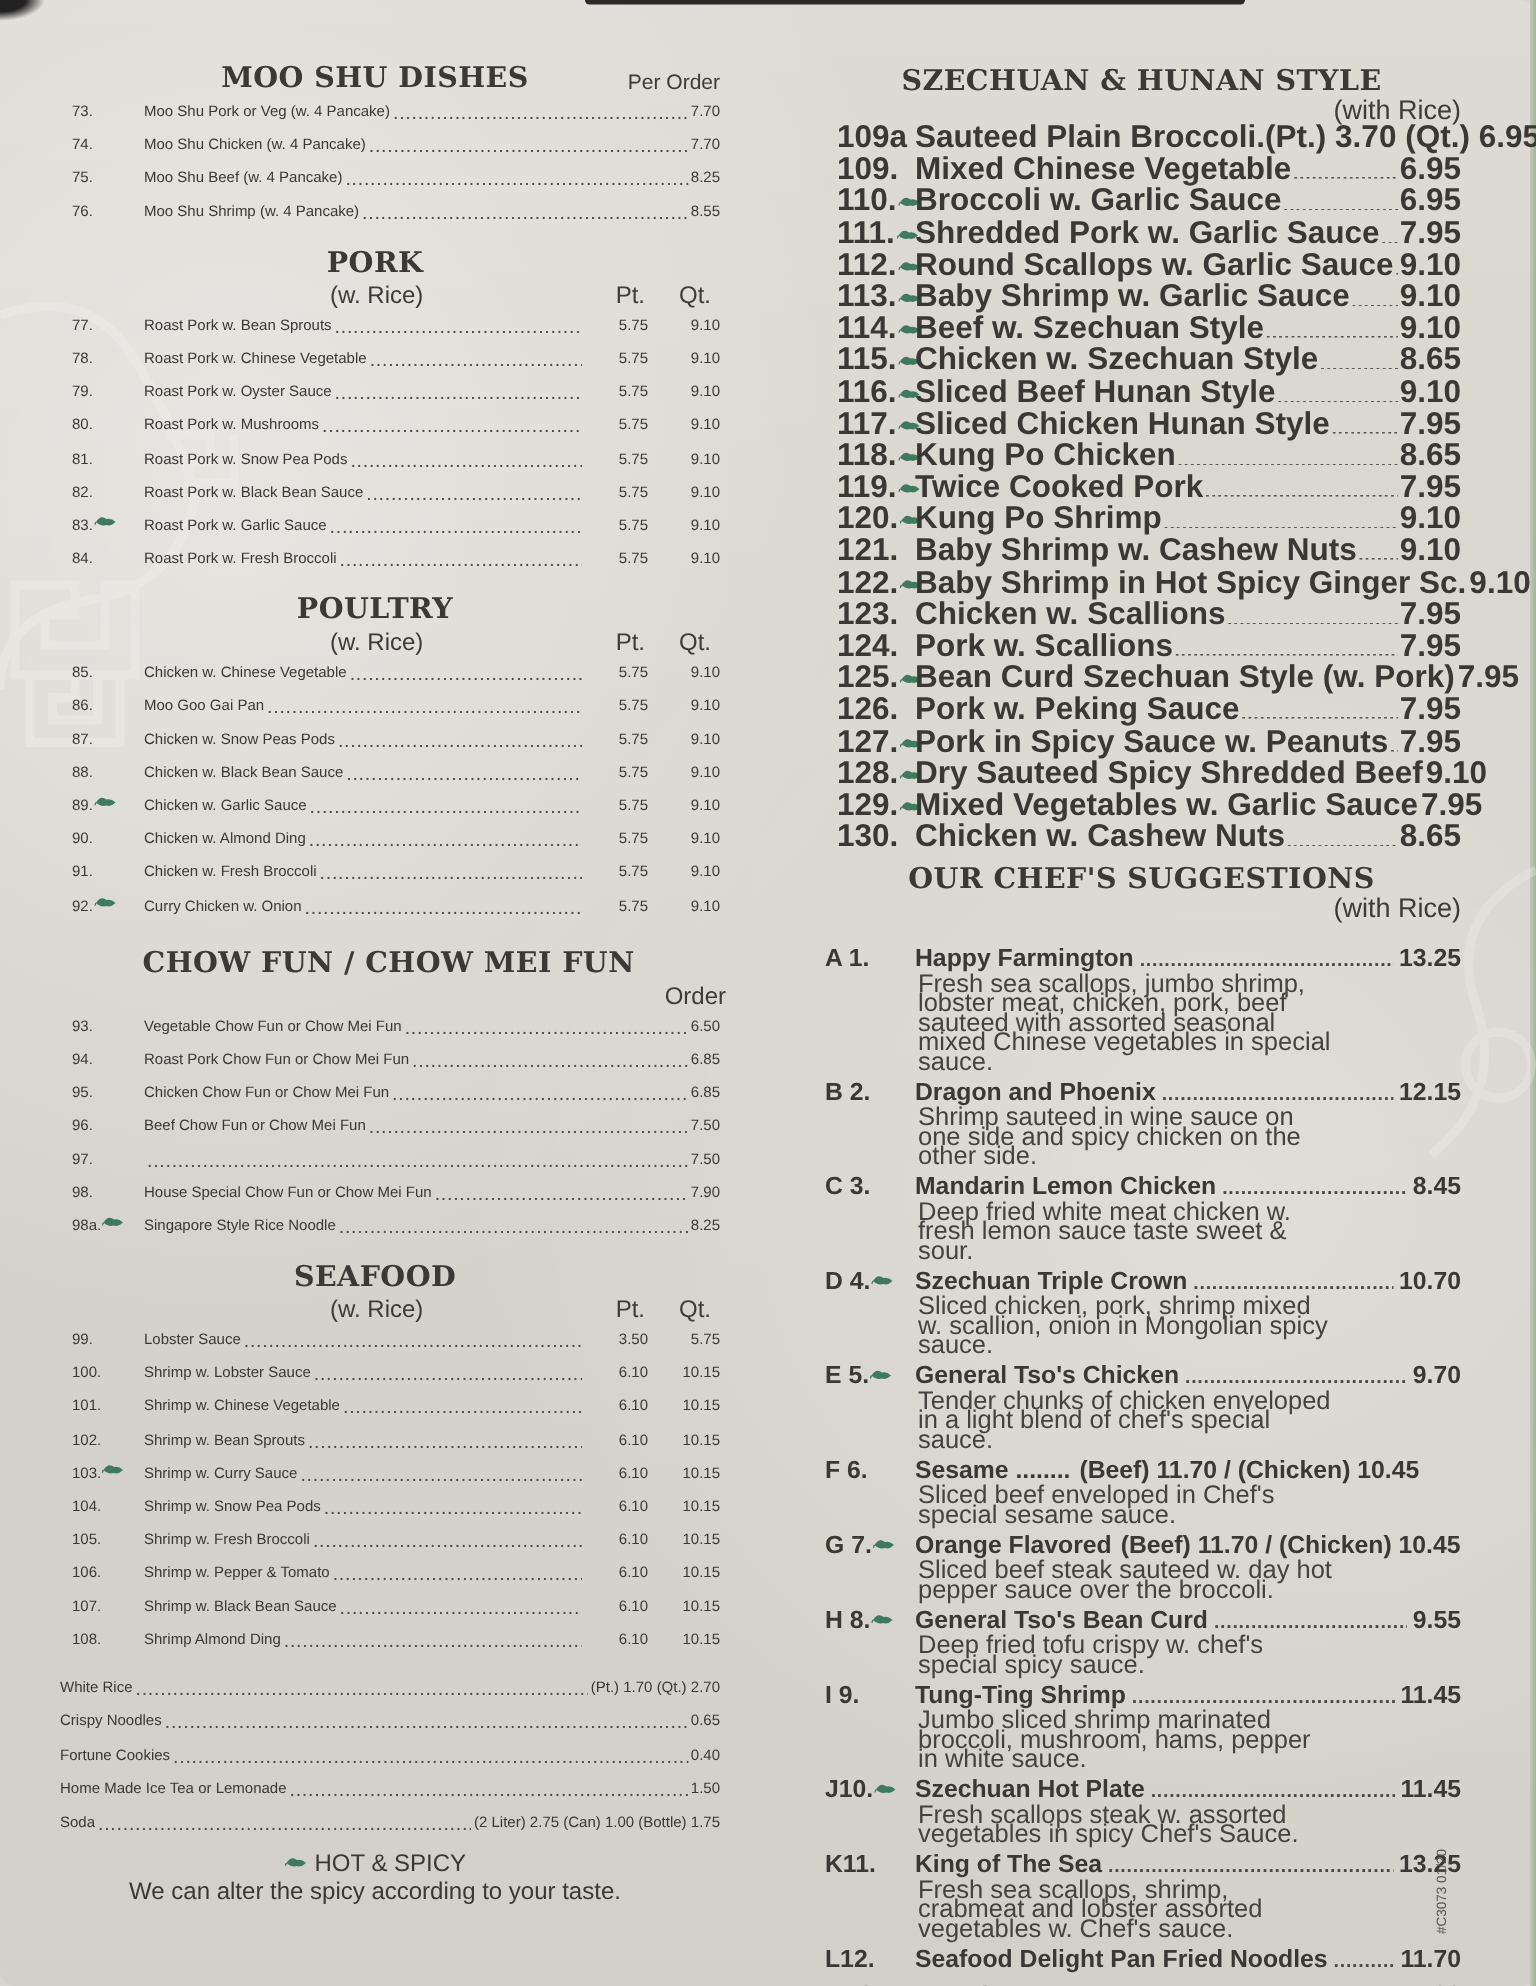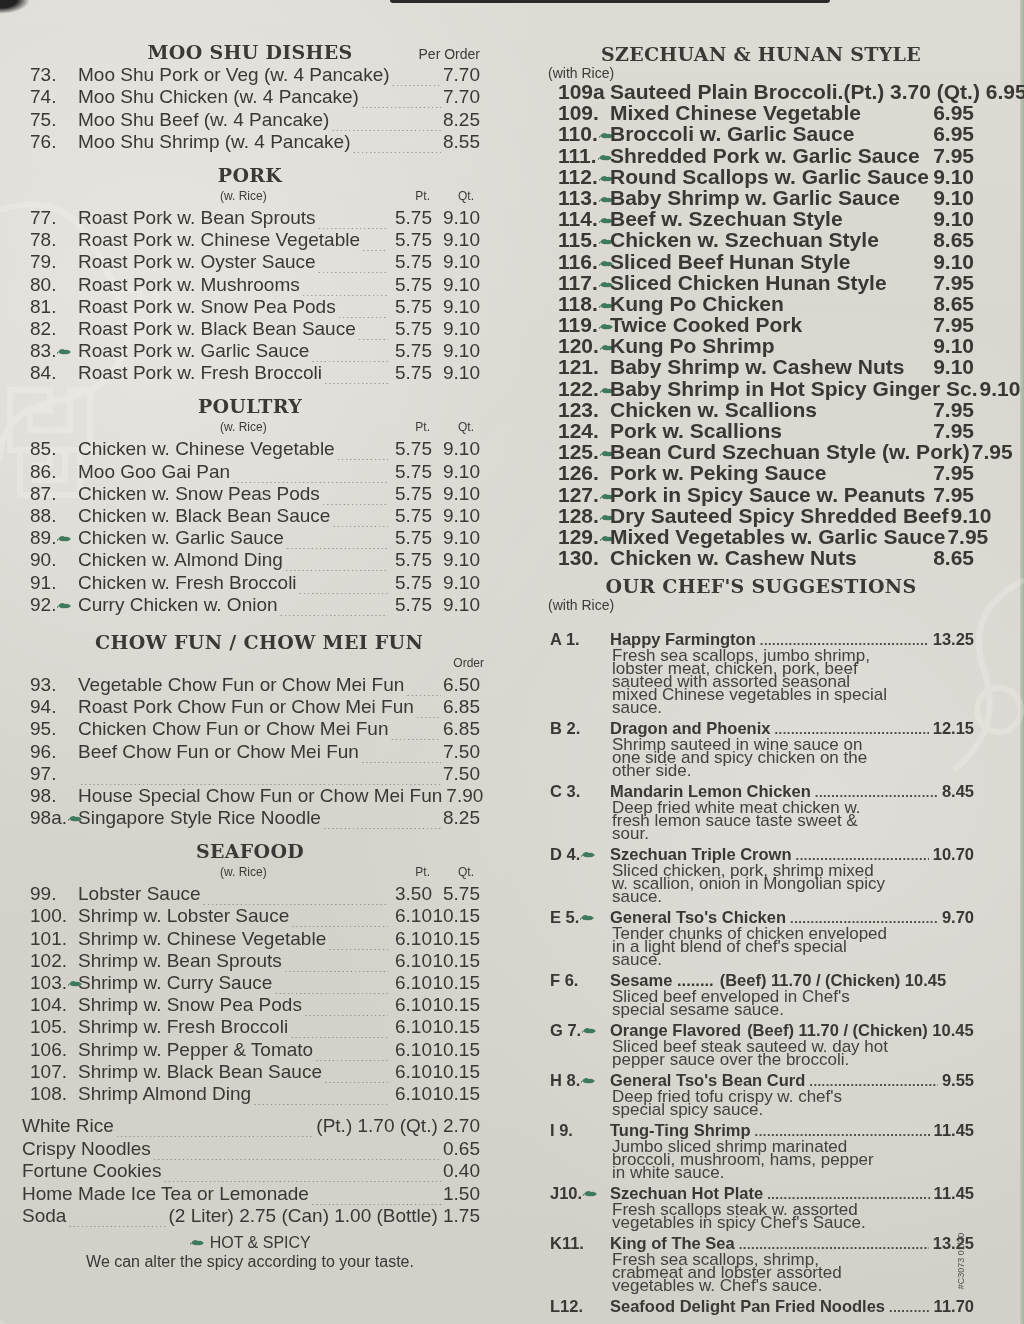--- a/index.html
+++ b/index.html
@@ -48,26 +48,26 @@
     font-size: 19px;
     letter-spacing: 0.3px;
     color: #3b3936;
     text-align: center;
     line-height: 24px;
   }
   .section-head { position: relative; height: 24px; }
   .section-head .right-label {
     position: absolute; right: 0; top: 6px; font-size: 14px; color: #3d3b38;
   }
-  .subhead { position: relative; height: 20px; font-size: 12px; color: #3d3b38; }
+  .subhead { position: relative; height: 20px; font-size: 16px; color: #3d3b38; }
   .subhead .rice { position: absolute; left: 200px; top: 2px; }
   .subhead .pt { position: absolute; right: 50px; top: 2px; }
   .subhead .qt { position: absolute; right: 6px; top: 2px; }
 
-  .item { display: flex; align-items: flex-end; height: 22.2px; font-size: 19px; line-height: 22px; white-space: nowrap; }
+  .item { display: flex; align-items: flex-start; height: 22.2px; font-size: 10px; line-height: 22px; white-space: nowrap; margin-left: 18px; }
   .item .num { width: 58px; flex: none; padding-left: 10px; position: relative; }
   .item .name { flex: none; }
   .item .dots {
     flex: 1 1 auto; overflow: hidden; margin: 0 2px;
     height: 16px; position: relative; top: 0px;
   }
   .item .dots::before {
     content: "........................................................................................................................................................";
     letter-spacing: 0.5px; font-size: 13px; color: #4a4744;
   }
@@ -83,21 +83,21 @@
   .gap-m { height: 14px; }
 
   .extras { margin-top: 10px; }
   .extras .item { height: 22.5px; }
   .extras .item .name { padding-left: 2px; }
 
   .legend { text-align: center; margin-top: 6px; font-size: 16px; line-height: 19px; }
 
   
   .col-right .section-title { font-size: 19px; }
-  .col-right .with-rice { text-align: left; font-size: 14px; line-height: 15px; color: #3d3b38; }
+  .col-right .with-rice { text-align: right; font-size: 18px; line-height: 15px; color: #3d3b38; }
   .r-item { display: flex; align-items: baseline; height: 21.2px; font-size: 21px; line-height: 21px; font-weight: bold; white-space: nowrap; color: #3a3835; }
   .r-item .num { width: 62px; flex: none; padding-left: 10px; }
   .r-item .dots { flex: 1 1 auto; overflow: hidden; height: 16px; margin: 0 1px; }
   .r-item .dots::before {
     content: "........................................................................................................................................................";
     font-size: 13px; font-weight: bold; color: #4a4744; letter-spacing: 0.5px;
   }
   .r-item .price { flex: none; }
 
   .chef { margin-top: 16px; }

